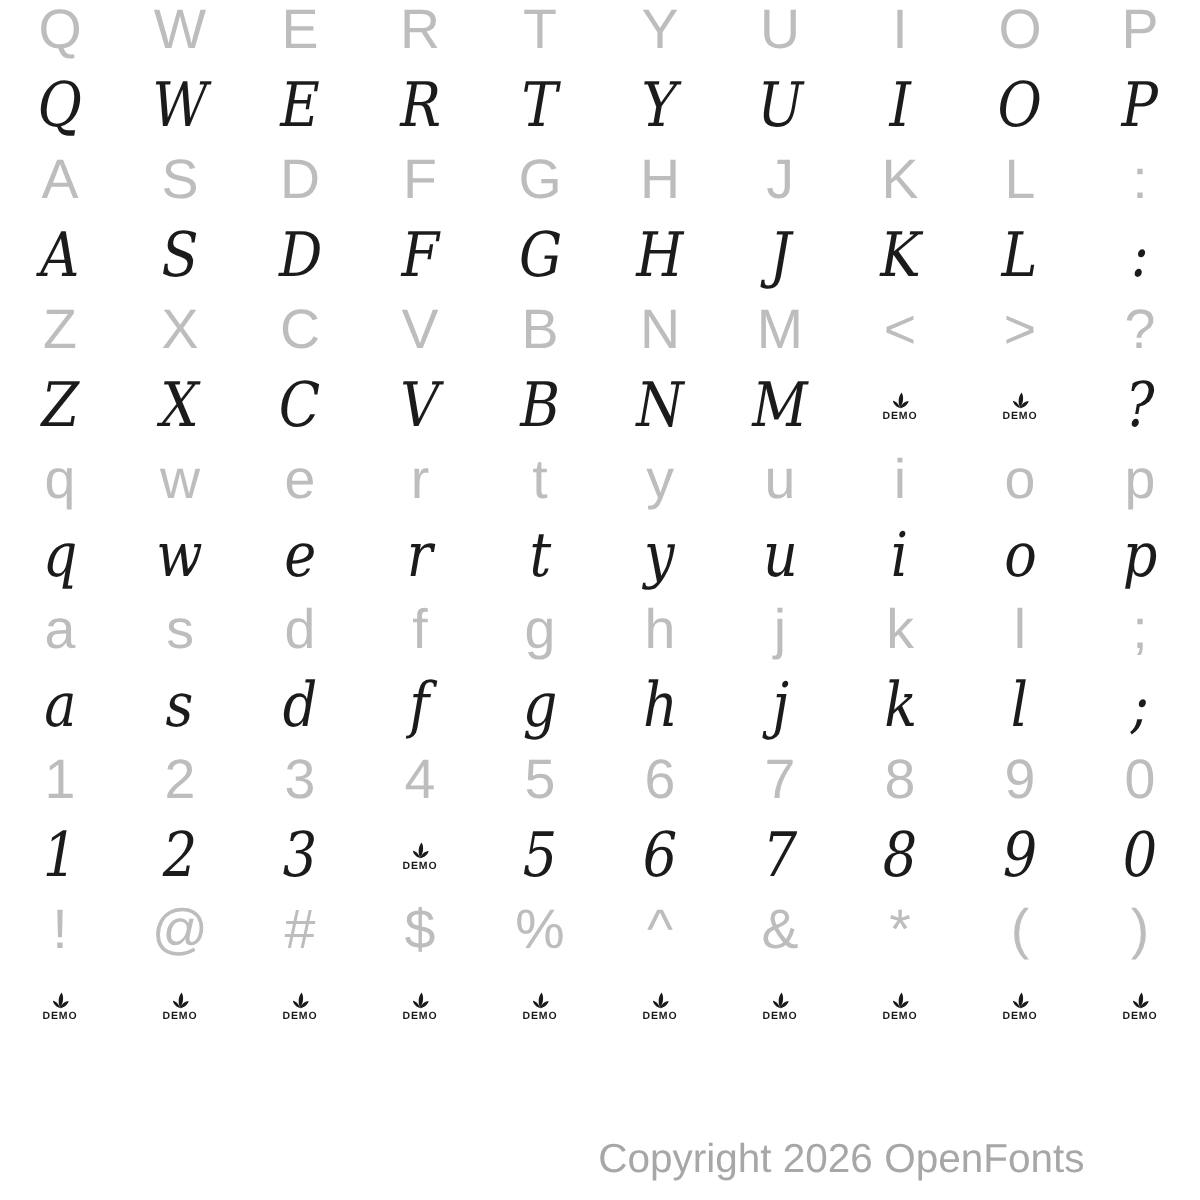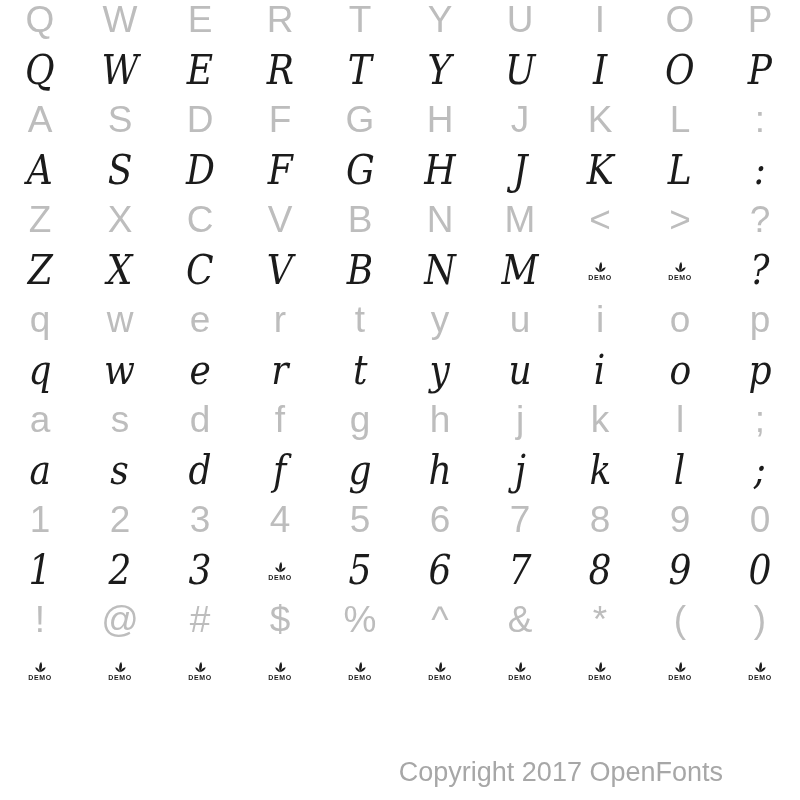--- a/index.html
+++ b/index.html
@@ -636,14 +636,14 @@
                 <path d="M12 15 C10 11 9.6 6.5 12 3 C14.4 6.5 14 11 12 15 Z" transform="rotate(6 12 15)"></path>
                 <path d="M12 15 C10.6 12.4 10.4 9.4 12 7.2 C13.6 9.4 13.4 12.4 12 15 Z" transform="rotate(-44 12 15)"></path>
                 <path d="M12 15 C10.4 12.2 10.2 8.8 12 6.4 C13.8 8.8 13.6 12.2 12 15 Z" transform="rotate(50 12 15)"></path>
               </g>
             </svg>
             <span class="demo-label">DEMO</span>
           </span>
         </div>
       </div>
     </div>
-  <div class="copyright">Copyright 2017 OpenFonts</div>
+  <div class="copyright">Copyright 2026 OpenFonts</div>
 </div>
 
 </body></html>

